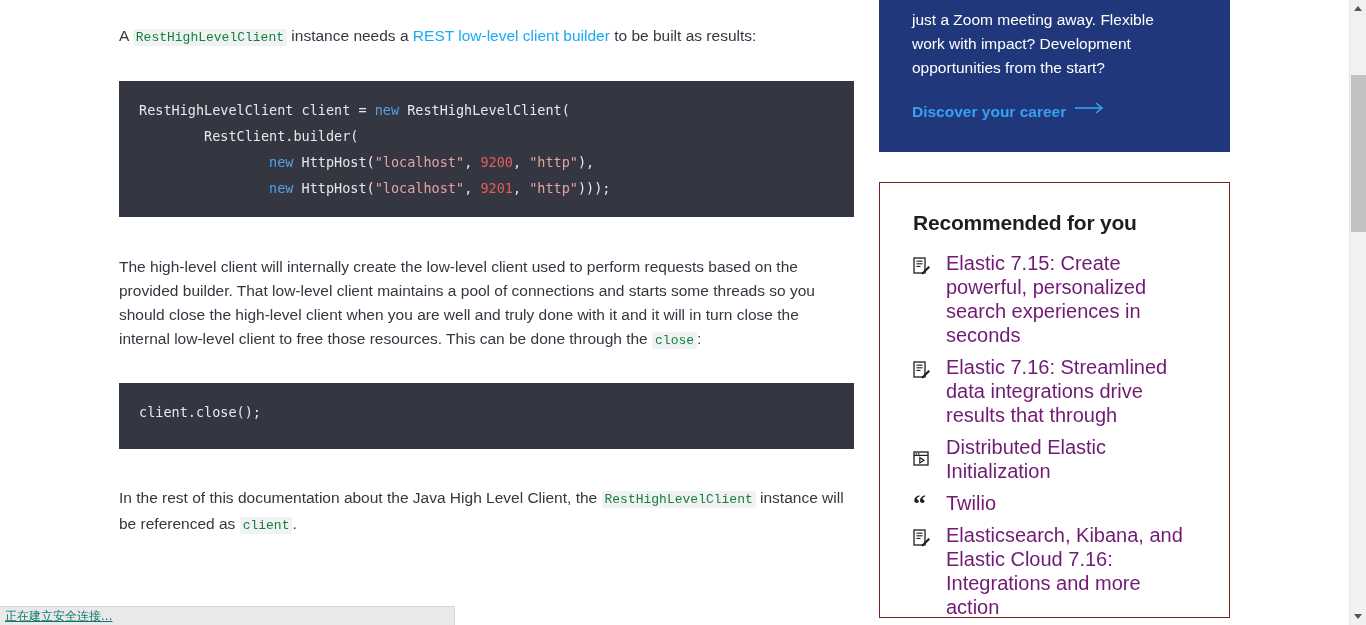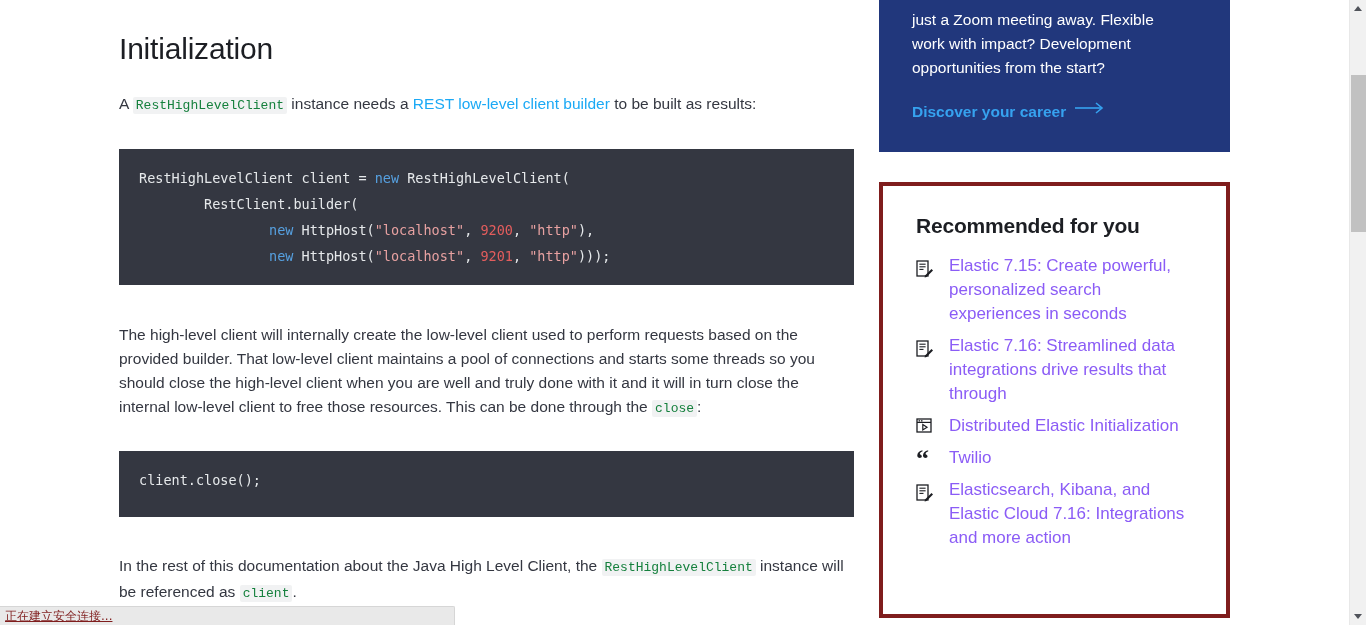--- a/index.html
+++ b/index.html
@@ -120,21 +120,21 @@
     font-weight: 700;
     text-decoration: none;
     line-height: 20px;
   }
   .arrow-svg { display: block; }
 
   .rec-card {
     margin-top: 30px;
     width: 351px;
     height: 436px;
-    border: 4px solid #7f1d1d;
+    border: 1px solid #7f1d1d;
     background: #ffffff;
     padding: 26px 22px 20px 33px;
   }
   .rec-title {
     font-size: 21px;
     font-weight: 700;
     color: #1c1e23;
     margin: 0 0 14px 0;
     line-height: 28px;
     letter-spacing: -0.2px;
@@ -150,23 +150,23 @@
     flex: 0 0 33px;
     width: 33px;
     display: flex;
     align-items: center;
     justify-content: flex-start;
     padding-top: 6px;
     color: #1c1e23;
   }
   .rec-icon.centered { align-self: center; padding-top: 0; }
   .rec-link {
-    color: #8b5cf6;
+    color: #701a75;
     text-decoration: none;
-    font-size: 17px;
+    font-size: 20px;
     line-height: 24px;
     display: block;
     max-width: 240px;
   }
   .quote-glyph {
     font-family: "Liberation Serif", serif;
     font-size: 26px;
     font-weight: 700;
     line-height: 10px;
     color: #1c1e23;
@@ -211,33 +211,32 @@
     left: 0; bottom: 0;
     width: 455px; height: 19px;
     background: #e9e9e9;
     border-top: 1px solid #d6d6d6;
     border-right: 1px solid #d6d6d6;
     border-top-right-radius: 2px;
     display: flex;
     align-items: center;
     padding-left: 5px;
     font-size: 12px;
-    color: #7f1d1d;
+    color: #0f766e;
     font-family: "DejaVu Sans", "Liberation Sans", sans-serif;
   }
   .statusbar span { text-decoration: underline; text-underline-offset: 1px; }
 </style>
 </head>
 <body>
 
 <div id="page">
 
   <div class="doc-column">
 
-    <h1 class="page-title">Initialization</h1>
 
     <p class="para"><span>A </span><code class="inline">RestHighLevelClient</code><span> instance needs a </span><a class="doclink" href="#">REST low-level client builder</a><span> to be built as results:</span></p>
 
     <pre class="codeblock first"><code><span class="tok-pln">RestHighLevelClient client = </span><span class="tok-kw">new</span><span class="tok-pln"> RestHighLevelClient(</span>
 <span class="tok-pln">        RestClient.builder(</span>
 <span class="tok-pln">                </span><span class="tok-kw">new</span><span class="tok-pln"> HttpHost(</span><span class="tok-str">"localhost"</span><span class="tok-pln">, </span><span class="tok-num">9200</span><span class="tok-pln">, </span><span class="tok-str">"http"</span><span class="tok-pln">),</span>
 <span class="tok-pln">                </span><span class="tok-kw">new</span><span class="tok-pln"> HttpHost(</span><span class="tok-str">"localhost"</span><span class="tok-pln">, </span><span class="tok-num">9201</span><span class="tok-pln">, </span><span class="tok-str">"http"</span><span class="tok-pln">)));</span></code></pre>
 
     <p class="para"><span>The high-level client will internally create the low-level client used to perform requests based on the provided builder. That low-level client maintains a pool of connections and starts some threads so you should close the high-level client when you are well and truly done with it and it will in turn close the internal low-level client to free those resources. This can be done through the </span><code class="inline">close</code><span>:</span></p>
 

